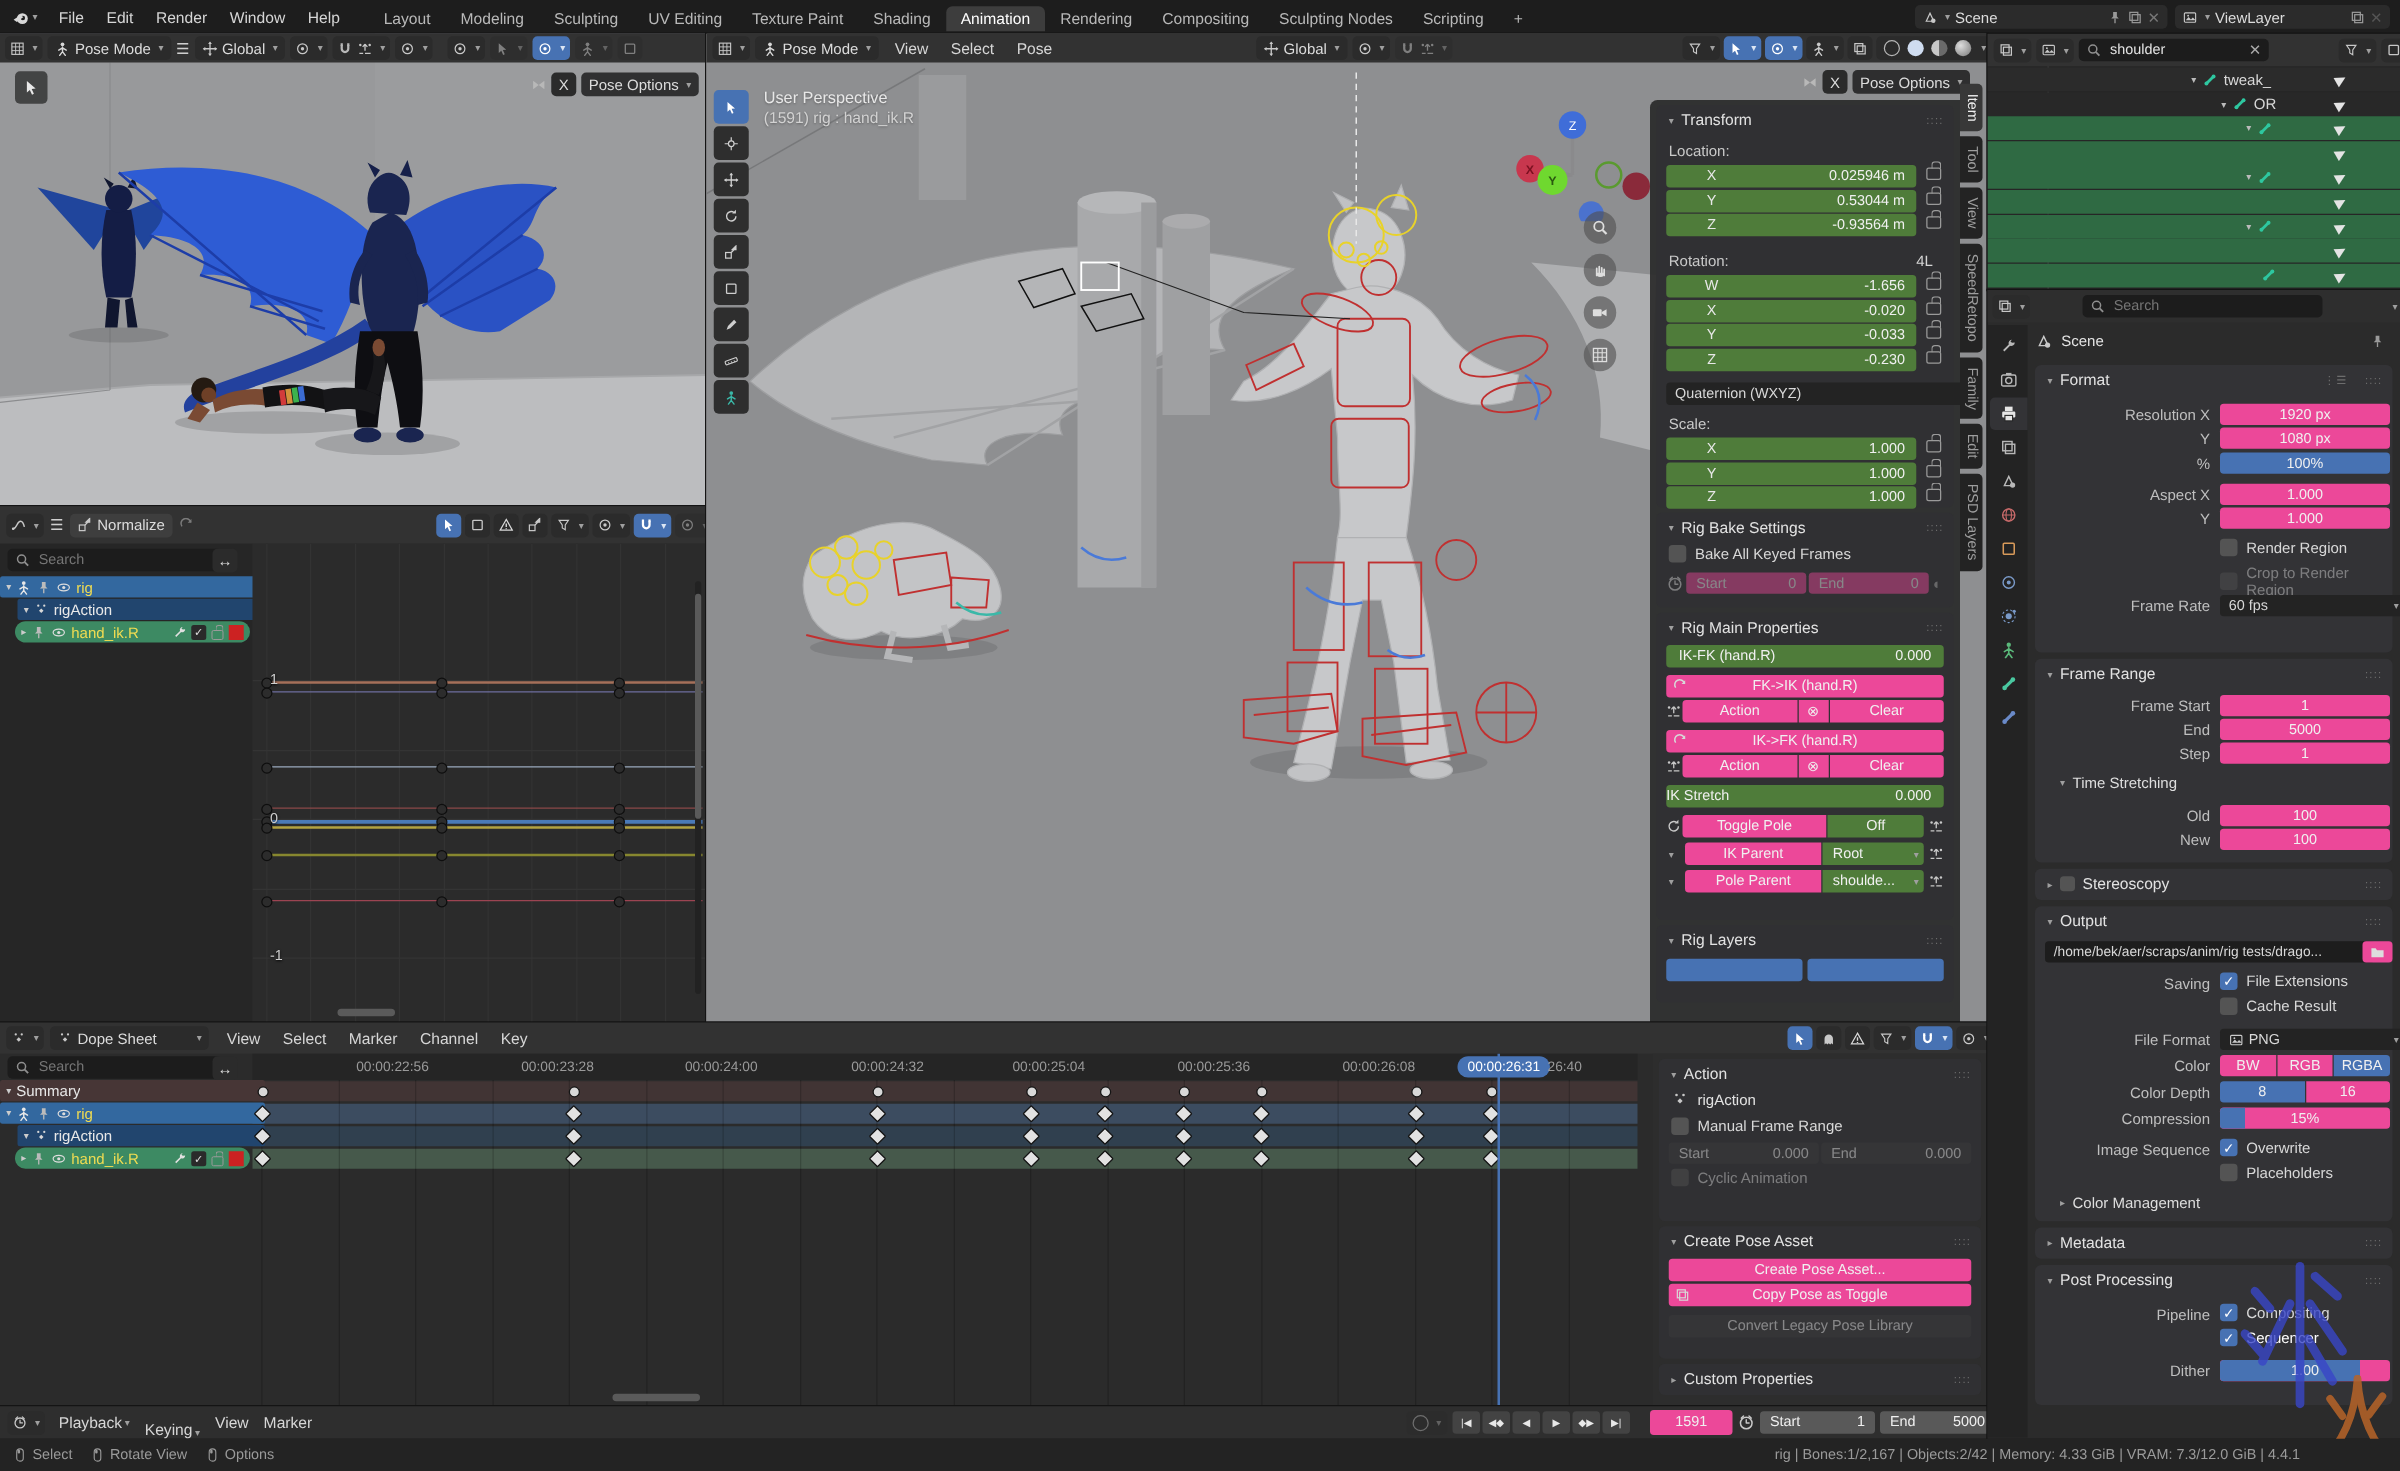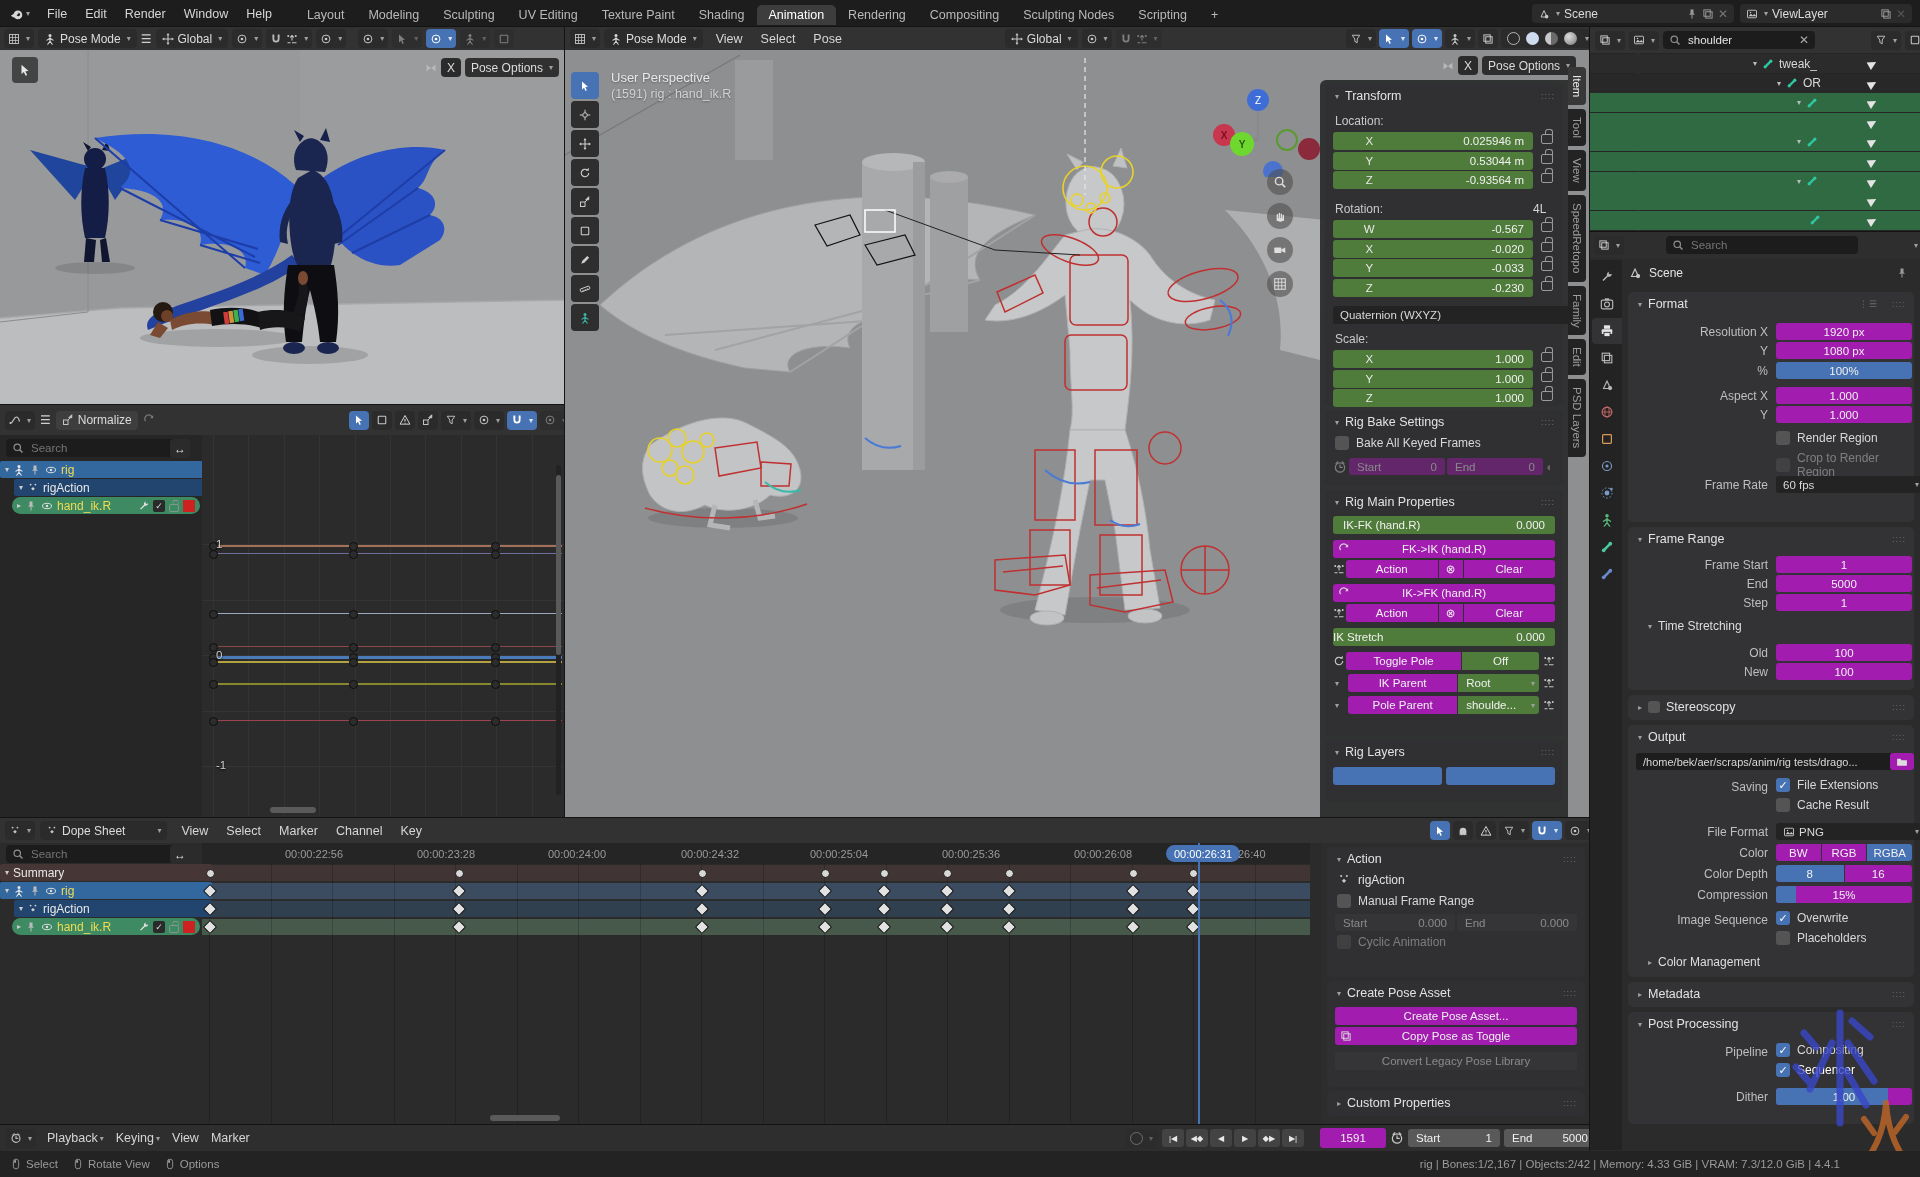--- a/index.html
+++ b/index.html
@@ -15,21 +15,21 @@
   .chip{background:#2b2b2b;border-radius:4px;height:19px;display:flex;align-items:center;gap:4px;padding:0 6px;color:#dcdcdc;font-size:12px;flex:none}
   .caret{font-size:8px;color:#9f9f9f;margin-left:2px}
   .ic{width:14px;height:14px;flex:none}
   .ic12{width:12px;height:12px;flex:none}
   .panel{background:#303033;border-radius:5px;margin:4px 5px;position:relative}
   .panelP{background:#333336;border-radius:5px;margin:5px 6px;position:relative}
   .phead{height:24px;display:flex;align-items:center;gap:6px;color:#e2e2e2;font-size:12.5px;padding:0 8px}
   .grip{margin-left:auto;color:#6d6d6d;font-size:9px;letter-spacing:1px}
   .lbl{color:#bfbfbf;font-size:12px;text-align:right;position:absolute}
   .dim{opacity:.45}
-  .fld{background:#a21caf;border-radius:3px;height:17px;display:flex;align-items:center;justify-content:center;color:#f0f0f0;font-size:11.5px;position:absolute;overflow:hidden}
+  .fld{background:#ec4899;border-radius:3px;height:17px;display:flex;align-items:center;justify-content:center;color:#f0f0f0;font-size:11.5px;position:absolute;overflow:hidden}
   .grn{background:#4f7c3a}
   .blu{background:#4772b3}
   .dd{background:#232323;justify-content:flex-start;padding:0 7px;color:#d8d8d8}
   .dd .caret{margin-left:auto}
   .ax{width:38%;text-align:center;color:#e8e8e8}
   .val{width:62%;text-align:right;padding-right:9px}
   .lock{width:10px;height:8px;border:1.2px solid #9a9a9a;border-radius:2px;position:relative;margin-top:5px}
   .lock:before{content:"";position:absolute;top:-6px;left:3px;width:6px;height:5px;border:1.2px solid #9a9a9a;border-bottom:none;border-radius:3px 3px 0 0}
   .cb{width:14px;height:14px;border-radius:3px;background:#545454;flex:none;display:flex;align-items:center;justify-content:center;color:#fff;font-size:11px}
   .cb.on{background:#4772b3}
@@ -898,21 +898,21 @@
             </div>
             <div class="abs" style="left: 216px; top: 84px;">
               <span class="lock" style="display:block"></span>
             </div>
           </div>
         <div class="abs" style="left:10px;top:118px;color:#c9c9c9">Rotation:</div>
         <div class="abs" style="left:208px;top:118px;color:#d5d5d5">4L</div>
         <div id="rot-fields">
             <div class="fld grn" style="left: 8px; top: 136px; width: 200px; height: 18px;">
               <div class="ax">W</div>
-              <div class="val">-0.567</div>
+              <div class="val">-1.656</div>
             </div>
             <div class="abs" style="left: 216px; top: 133px;">
               <span class="lock" style="display:block"></span>
             </div>
             <div class="fld grn" style="left: 8px; top: 155.5px; width: 200px; height: 18px;">
               <div class="ax">X</div>
               <div class="val">-0.020</div>
             </div>
             <div class="abs" style="left: 216px; top: 152.5px;">
               <span class="lock" style="display:block"></span>
@@ -1362,21 +1362,21 @@
 
   <div class="abs flex ed" style="left:0;top:1125px;width:1590px;height:26px;background:#2e2e2e;gap:5px;padding:0 6px">
     <div class="chip" style="padding:0 4px">
         <svg class="ic12" viewBox="0 0 16 16" style="color:#c8c8c8">
           <use href="#i-clock"></use>
         </svg>
         <span class="caret">▾</span>
       </div>
     <div id="timeline-menus" class="flex" style="height:100%">
         <div class="menu" style="padding: 0px 6px;">Playback<span class="caret">▾</span></div>
-        <div class="menu" style="padding: 0px 6px;">Keying<span class="caret">▾</span></div>
+        <div class="menu" style="padding: 0px 6px; align-items: flex-end;">Keying<span class="caret">▾</span></div>
         <div class="menu" style="padding: 0px 6px;">View</div>
         <div class="menu" style="padding: 0px 6px;">Marker</div>
       </div>
     <div class="flex" style="margin-left:auto;gap:4px">
       <div class="chip dim" style="padding:0 5px">
           <span style="width:11px;height:11px;border-radius:50%;border:1.6px solid #bbb;display:inline-block"></span>
           <span class="caret">▾</span>
         </div>
       <div id="playback-buttons" class="flex">
           <div class="pb">|◀</div>

